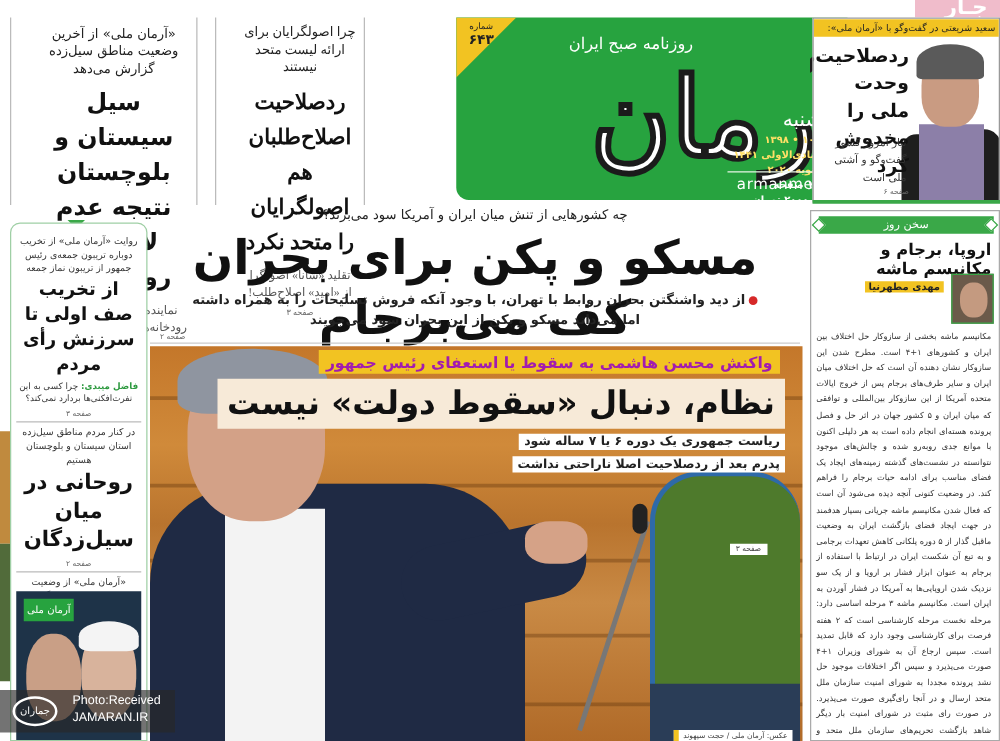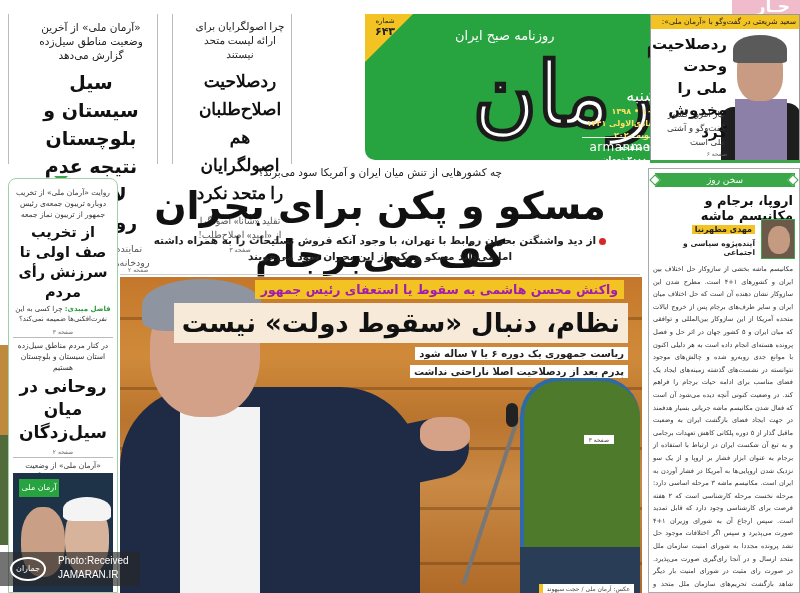--- a/index.html
+++ b/index.html
@@ -198,21 +198,21 @@
   <div class="credit">عکس: آرمان ملی / حجت سپهوند</div>
 </div>
 
 <div class="side-strip" style="top:345px; height:90px; background:#c08a3e;"></div>
 <div class="side-strip" style="top:435px; height:110px; background:#516b3a;"></div>
 <div class="left-arrow"></div>
 <div class="left-col">
   <div class="block" style="padding-top:8px;">
     <div class="kicker">روایت «آرمان ملی» از تخریب دوباره تریبون جمعه‌ی رئیس جمهور از تریبون نماز جمعه</div>
     <div class="headline">از تخریب صف اولی تا سرزنش رأی مردم</div>
-    <div class="deck"><span class="green">فاضل میبدی:</span> <span>چرا کسی به این نفرت‌افکنی‌ها ضمیمه نمی‌کند؟</span></div>
+    <div class="deck"><span class="green">فاضل میبدی:</span> <span>چرا کسی به این نفرت‌افکنی‌ها بردارد نمی‌کند؟</span></div>
     <div class="page">صفحه ۳</div>
   </div>
   <div class="block">
     <div class="kicker">در کنار مردم مناطق سیل‌زده استان سیستان و بلوچستان هستیم</div>
     <div class="headline" style="font-size:17px; line-height:23px;">روحانی در میان سیل‌زدگان</div>
     <div class="page">صفحه ۲</div>
   </div>
   <div class="block">
     <div class="kicker">«آرمان ملی» از وضعیت مدارس بافت‌فرسوده گزارش می‌دهد</div>
     <div class="headline" style="font-size:13px; line-height:18px;">پنجاه مدرسه تهران در آستانه تخریب</div>
@@ -229,21 +229,20 @@
 
 <div class="editorial">
   <div class="ed-banner">سخن روز</div>
   <div class="ed-diamond" style="left:2px;"></div>
   <div class="ed-diamond" style="right:2px;"></div>
   <div class="ed-title">اروپا، برجام و مکانیسم ماشه</div>
   <div class="ed-author-photo">
       <div class="f"></div>
     </div>
   <div class="ed-author">مهدی مطهرنیا</div>
-  <div class="ed-role">آینده‌پژوه سیاسی و اجتماعی</div>
   <div class="ed-body">مکانیسم ماشه بخشی از سازوکار حل اختلاف بین ایران و کشورهای ۱+۴ است. مطرح شدن این سازوکار نشان دهنده آن است که حل اختلاف میان ایران و سایر طرف‌های برجام پس از خروج ایالات متحده آمریکا از این سازوکار بین‌المللی و توافقی که میان ایران و ۵ کشور جهان در اثر حل و فصل پرونده هسته‌ای انجام داده است به هر دلیلی اکنون با موانع جدی روبه‌رو شده و چالش‌های موجود نتوانسته در نشست‌های گذشته زمینه‌های ایجاد یک فضای مناسب برای ادامه حیات برجام را فراهم کند. در وضعیت کنونی آنچه دیده می‌شود آن است که فعال شدن مکانیسم ماشه جریانی بسیار هدفمند در جهت ایجاد فضای بازگشت ایران به وضعیت ماقبل گذار از ۵ دوره پلکانی کاهش تعهدات برجامی و به تبع آن شکست ایران در ارتباط با استفاده از برجام به عنوان ابزار فشار بر اروپا و از یک سو نزدیک شدن اروپایی‌ها به آمریکا در فشار آوردن به ایران است. مکانیسم ماشه ۳ مرحله اساسی دارد: مرحله نخست مرحله کارشناسی است که ۲ هفته فرصت برای کارشناسی وجود دارد که قابل تمدید است. سپس ارجاع آن به شورای وزیران ۱+۴ صورت می‌پذیرد و سپس اگر اختلافات موجود حل نشد پرونده مجددا به شورای امنیت سازمان ملل متحد ارسال و در آنجا رای‌گیری صورت می‌پذیرد. در صورت رای مثبت در شورای امنیت بار دیگر شاهد بازگشت تحریم‌های سازمان ملل متحد و تحریم‌های کشورهای اروپایی بر علیه ایران خواهیم بود. بنابراین پروسه نقریبا طولانی در جهت تصویب مکانیسم ماشه نیز در اینجا وجود دارد که باید از این زاویه نیز بدان نگریست. از طرف دیگر ایران در پروسه اولتیماتوم ۶۰ روزه خود ۵ گام را برداشته و اکنون باید گام ششم را بردارد که با برداشتن این گام با توجه به آنچه در گام پنجم به انجام رسیده است، خروج ایران از برجام اعمال می‌شود. لذا خروج ایران از برجام می‌تواند زمینه‌های فشار بیشتر بر ایران را فراهم سازد. اگر چه هم‌اکنون نیز می‌توان گفت که ایران عملا برجام را نادیده انگاشته و از دیدگاه</div>
 </div>
 
 <div class="watermark">
   <div class="logo">جماران</div>
   <div class="t1">Photo:Received</div>
   <div class="t2">JAMARAN.IR</div>
 </div>
 
 </body></html>

